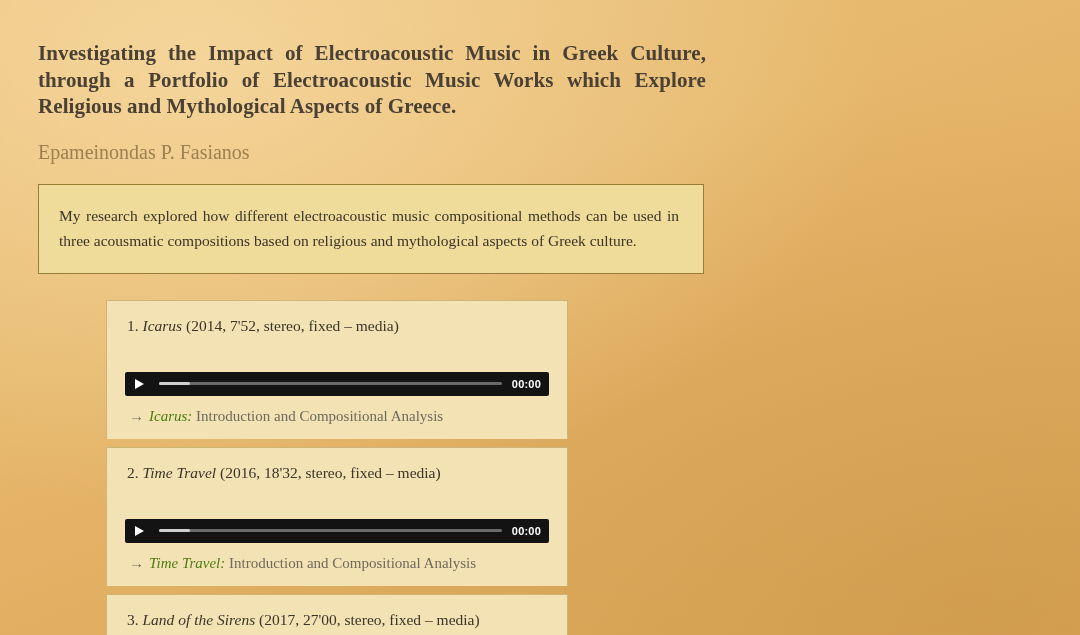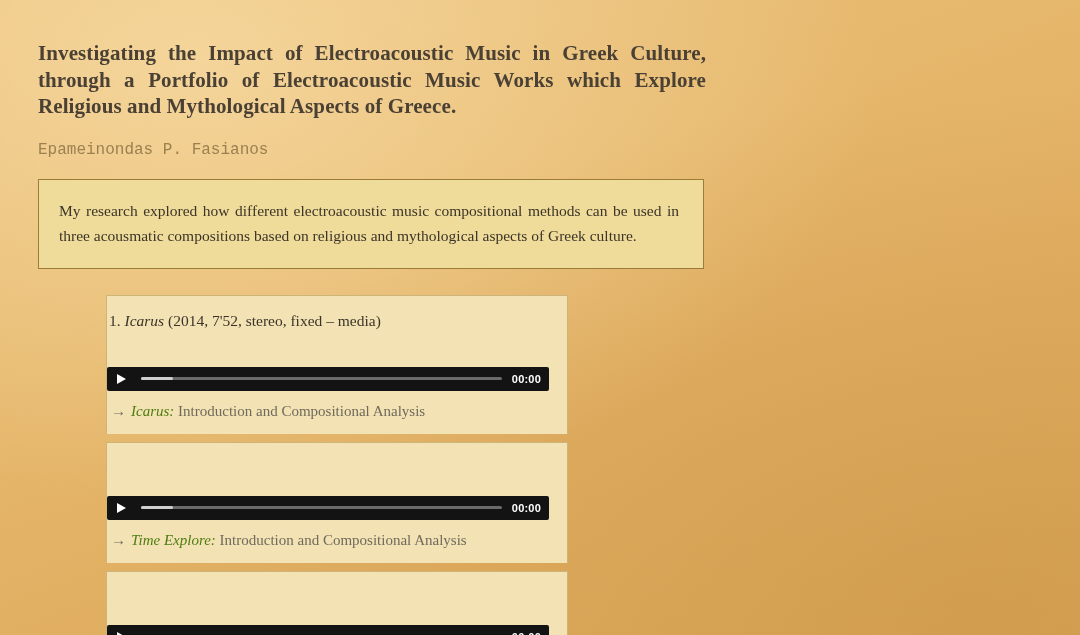--- a/index.html
+++ b/index.html
@@ -35,23 +35,23 @@
     font-weight: bold;
     font-size: 21px;
     line-height: 26.5px;
     text-align: justify;
     color: #4a4034;
     margin: 0 0 0 0;
     letter-spacing: 0.1px;
   }
   .author {
     margin-top: 21px;
-    font-size: 16px;
+    font-size: 20px;
     color: #9c8050;
-    font-family: Liberation Mono, monospace;
+    font-family: Liberation Serif, serif;
   }
   .abstract-box {
     margin-top: 20px;
     width: 666px;
     box-sizing: border-box;
     border: 1.5px solid #9a7c36;
     background: #f0dc9a;
     padding: 18px 24px 20px 20px;
   }
   .abstract-box p {
@@ -69,21 +69,21 @@
   }
   .works {
     margin-top: 26px;
     margin-left: 68px;
     width: 462px;
   }
   .work-item {
     background: #f2e2b4;
     border: 1px solid #cdb478;
     border-bottom: none;
-    padding: 16px 18px 14px 0;
+    padding: 16px 18px 14px 18px;
     box-sizing: border-box;
   }
   .work-item:last-child {
     border-bottom: 1px solid #cdb478;
   }
   .work-item.sep {
     margin-top: 8px;
     border-top: 1px solid #cdb478;
   }
   .work-title {
@@ -193,35 +193,43 @@
             <span class="played" style="width: 9%;"></span>
           </span>
         <span class="time">00:00</span>
       </div>
       <div class="sub-link">
         <span class="arrow">→</span><em>Icarus:</em><span class="rest"> Introduction and Compositional Analysis</span>
       </div>
     </div>
 
     <div class="work-item sep">
+      <div class="work-title">
+        <span>2.</span>
+        <em>Time Travel</em><span> (2016, 18'32, stereo, fixed – media)</span>
+      </div>
       <div class="player">
         <span class="play-btn">
             <span class="play-tri"></span>
           </span>
         <span class="track">
             <span class="played" style="width: 9%;"></span>
           </span>
         <span class="time">00:00</span>
       </div>
       <div class="sub-link">
-        <span class="arrow">→</span><em>Time Explore:</em><span class="rest"> Introduction and  Compositional Analysis</span>
+        <span class="arrow">→</span><em>Time Travel:</em><span class="rest"> Introduction and  Compositional Analysis</span>
       </div>
     </div>
 
     <div class="work-item sep">
+      <div class="work-title">
+        <span>3.</span>
+        <em>Land of the Sirens</em><span> (2017, 27'00, stereo, fixed – media)</span>
+      </div>
       <div class="player">
         <span class="play-btn">
             <span class="play-tri"></span>
           </span>
         <span class="track">
             <span class="played" style="width: 9%;"></span>
           </span>
         <span class="time">00:00</span>
       </div>
     </div>

